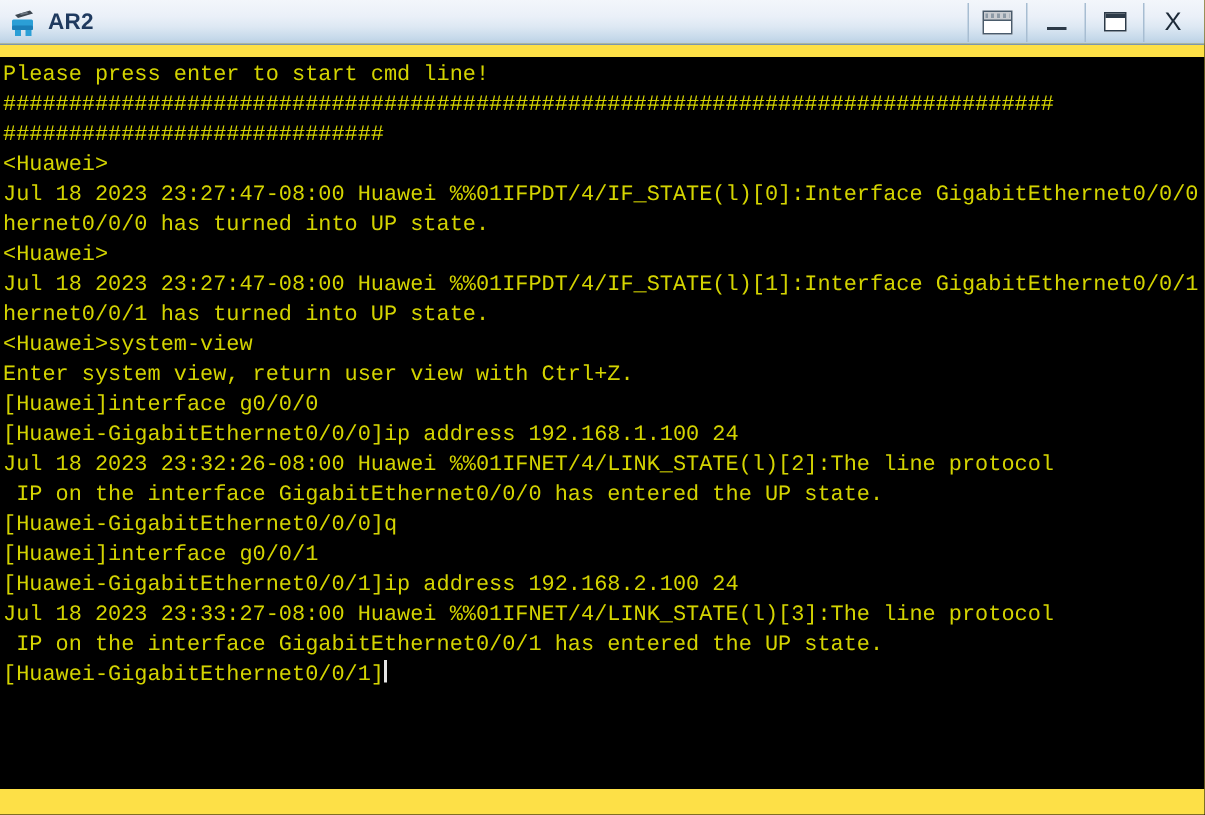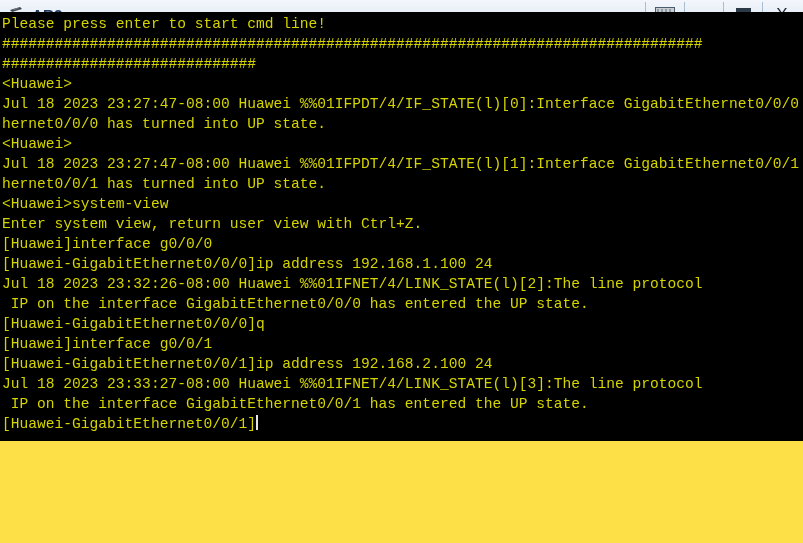--- a/index.html
+++ b/index.html
@@ -133,23 +133,23 @@
     font-size: 17px;
     color: #1d2a38;
     line-height: 1;
     display: block;
   }
 
   
   #terminal {
     position: absolute;
     left: 0;
-    top: 12px;
-    width: 803px;
-    height: 429px;
+    top: 38px;
+    width: 803px;
+    height: 488px;
     background: #000000;
     overflow: hidden;
     padding: 0;
   }
   #term-lines {
     position: absolute;
     left: 2px;
     top: 2px;
     width: 815px;
     font-family: "Liberation Mono", "DejaVu Sans Mono", monospace;

